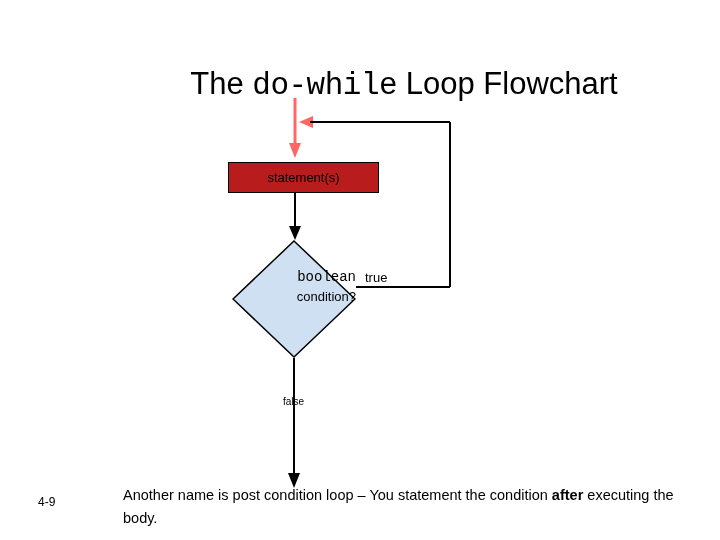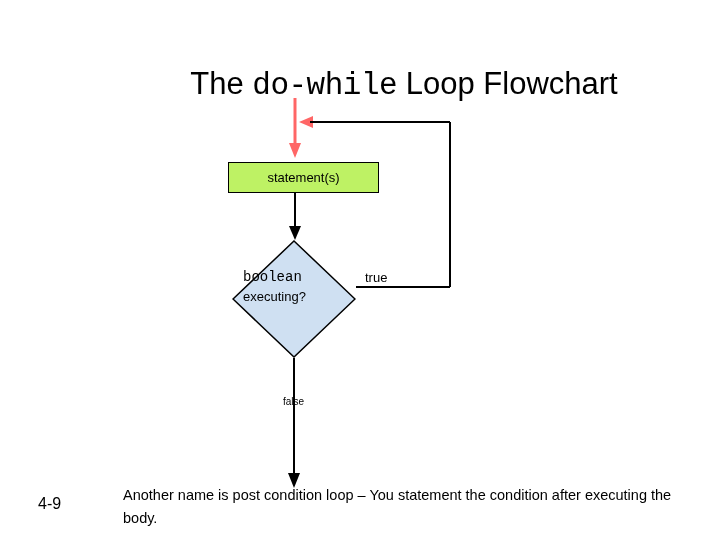--- a/index.html
+++ b/index.html
@@ -43,21 +43,21 @@
     letter-spacing: -0.5px;
   }
 
   
   .node-statement {
     position: absolute;
     left: 228px;
     top: 162px;
     width: 151px;
     height: 31px;
-    background: #bef264;
+    background: #b91c1c;
     border: 1px solid #000000;
     box-sizing: border-box;
     display: flex;
     align-items: center;
     justify-content: center;
     font-size: 13px;
   }
 
   
   #diamond-wrap {
@@ -67,24 +67,24 @@
     width: 124px;
     height: 118px;
   }
   #diamond-wrap svg {
     position: absolute;
     left: 0;
     top: 0;
   }
   #diamond-text {
     position: absolute;
-    left: 11px;
+    left: 0;
     top: 28px;
     width: 124px;
-    text-align: left;
+    text-align: right;
     line-height: 19px;
     font-size: 13px;
   }
   #diamond-text .mono {
     font-family: "Liberation Mono", "DejaVu Sans Mono", monospace;
     font-size: 14px;
   }
 
   .label-true {
     position: absolute;
@@ -108,33 +108,33 @@
     width: 720px;
     height: 540px;
     pointer-events: none;
   }
 
   
   #slide-number {
     position: absolute;
     left: 38px;
     top: 495px;
-    font-size: 16px;
+    font-size: 12px;
     color: #000000;
   }
   #footer-text {
     position: absolute;
     left: 123px;
     top: 484px;
     width: 560px;
     font-size: 14.5px;
     line-height: 23px;
   }
   #footer-text b {
-    font-weight: normal;
+    font-weight: bold;
   }
 </style>
 </head>
 <body>
 
 <div id="slide">
 
   <h1 id="title"><span>The </span><span class="mono">do-while</span><span> Loop Flowchart</span></h1>
 
   <svg id="lines" width="720" height="540" viewBox="0 0 720 540">
@@ -168,21 +168,21 @@
   <div class="node-statement">
     <span>statement(s)</span>
   </div>
 
   <div id="diamond-wrap">
     <svg width="124" height="118" viewBox="0 0 124 118">
       <polygon points="62,1 123,59 62,117 1,59" fill="#cfe0f2" stroke="#000000" stroke-width="1.5"></polygon>
     </svg>
     <div id="diamond-text">
       <div class="mono">boolean</div>
-      <div>executing?</div>
+      <div>condition?</div>
     </div>
   </div>
 
   <div class="label-true">true</div>
   <div class="label-false">false</div>
 
   <div id="slide-number">4-9</div>
 
   <div id="footer-text"><span>Another name is post condition loop – You statement the condition </span><b>after</b><span> executing the body.</span></div>
 

